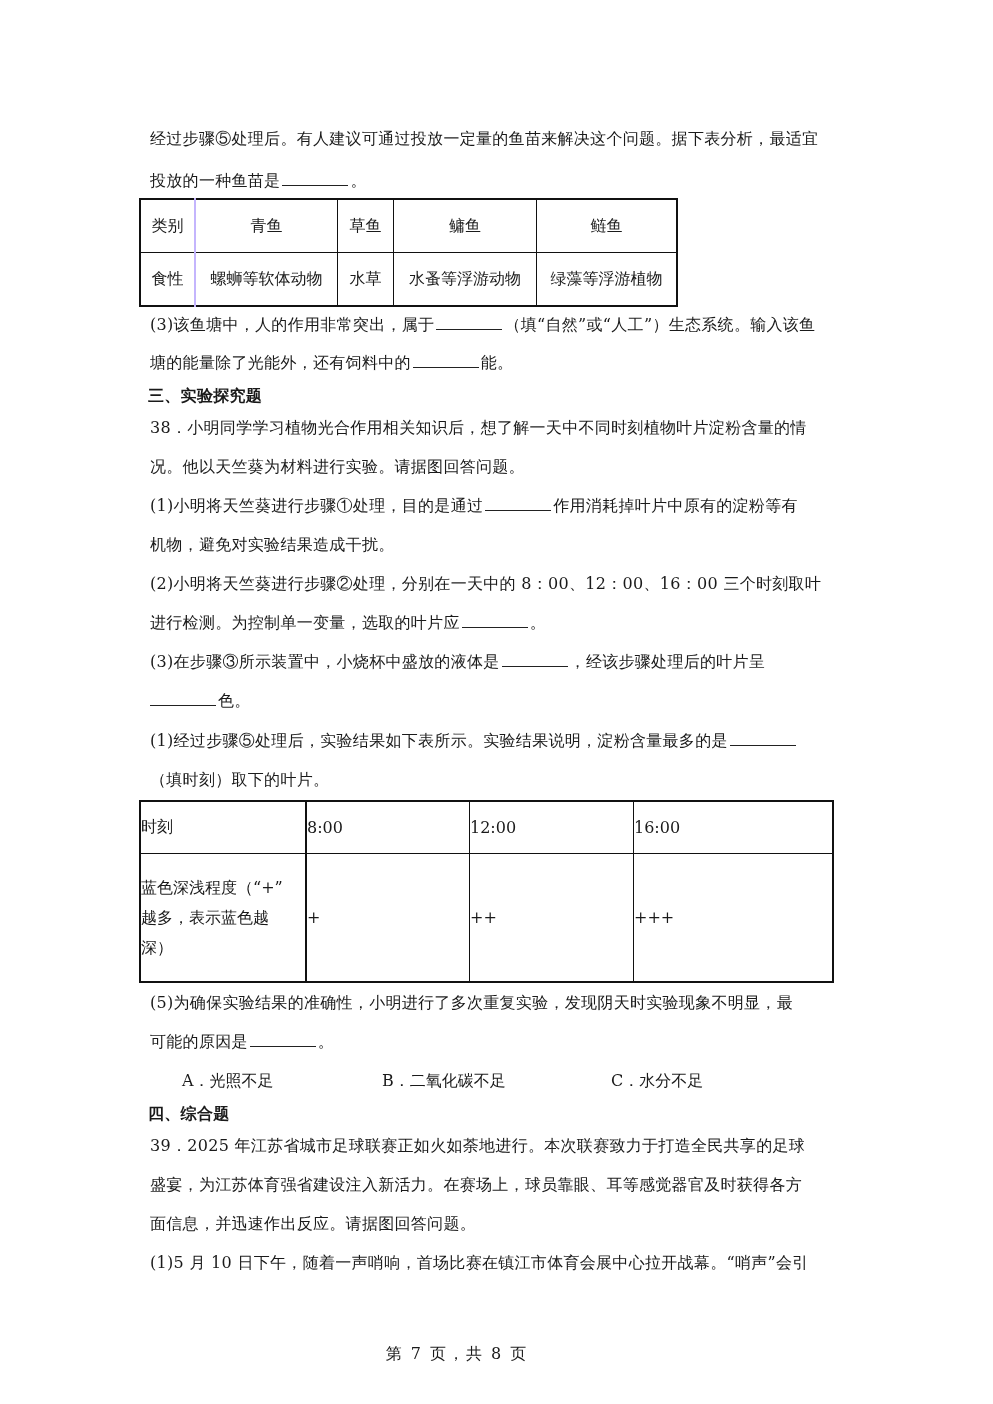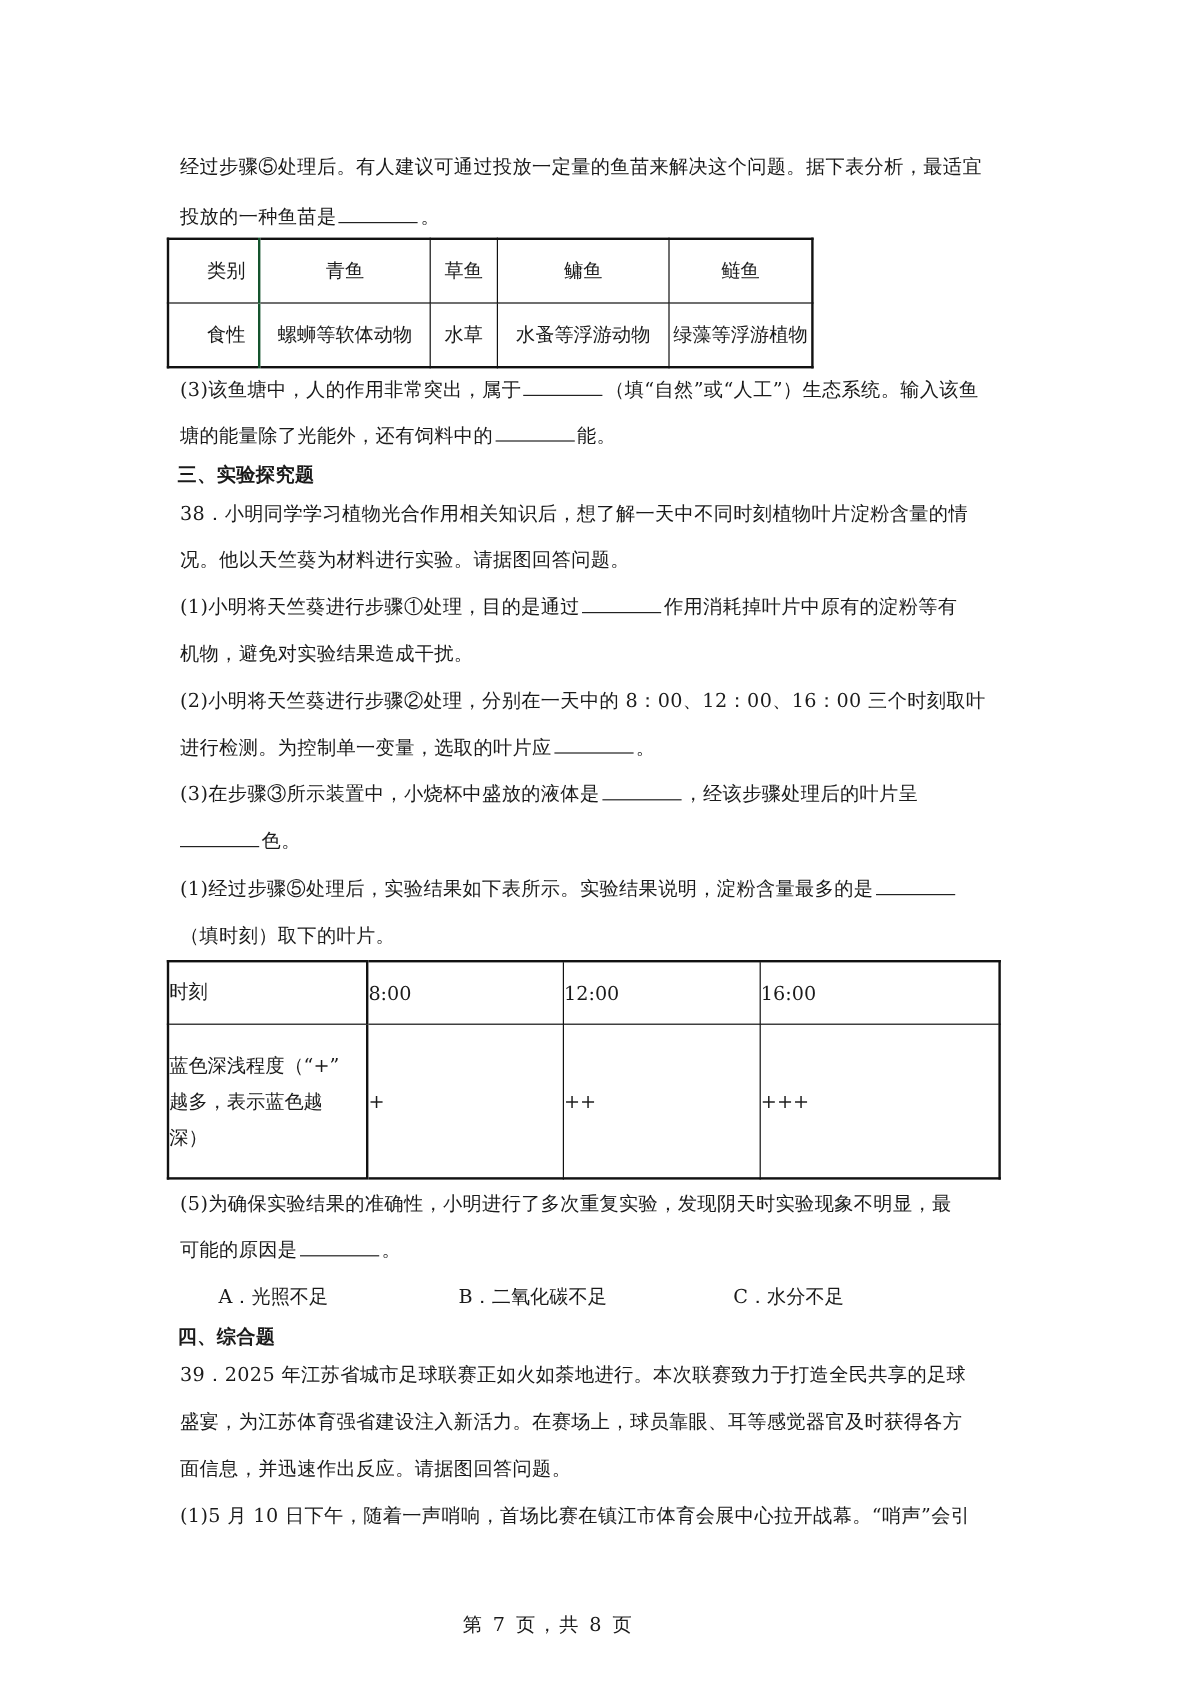--- a/index.html
+++ b/index.html
@@ -20,21 +20,21 @@
     font-family: "DejaVu Sans", "Liberation Sans", sans-serif; font-weight: bold;
   }
   table { position: absolute; border-collapse: collapse; font-size: 16px; }
   td { border: 1px solid #111; padding: 0; }
   #t1 { left: 139px; top: 198px; width: 539px; height: 107px; border: 2px solid #111; }
   #t1 td { text-align: center; height: 52px; }
   #t2 { left: 139px; top: 800px; width: 695px; height: 183px; border: 2px solid #111; }
   #t2 td { text-align: left; vertical-align: middle; }
   #t2 tr.r1 td { height: 51px; }
   #t2 td.first { border-right: 2px solid #111; }
-  #t1 td.first { border-right: 2px solid #14532d; padding-left: 21px; }
+  #t1 td.first { border-right: 2px solid #c4b5fd; }
   .multi { line-height: 30px; font-size: 16px; }
   .watermark {
     position: absolute; left: 370px; top: 632px; font-size: 96px; font-weight: bold;
     color: #f1f1f1; font-family: "DejaVu Sans", sans-serif; letter-spacing: 4px;
     z-index: -1;
     margin-left: 28px;
   }
   .watermark2 {
     position: absolute; left: 405px; top: 732px; font-size: 28px; font-weight: bold;
     color: #3b82f6; font-family: "DejaVu Sans", sans-serif; letter-spacing: 8px;

